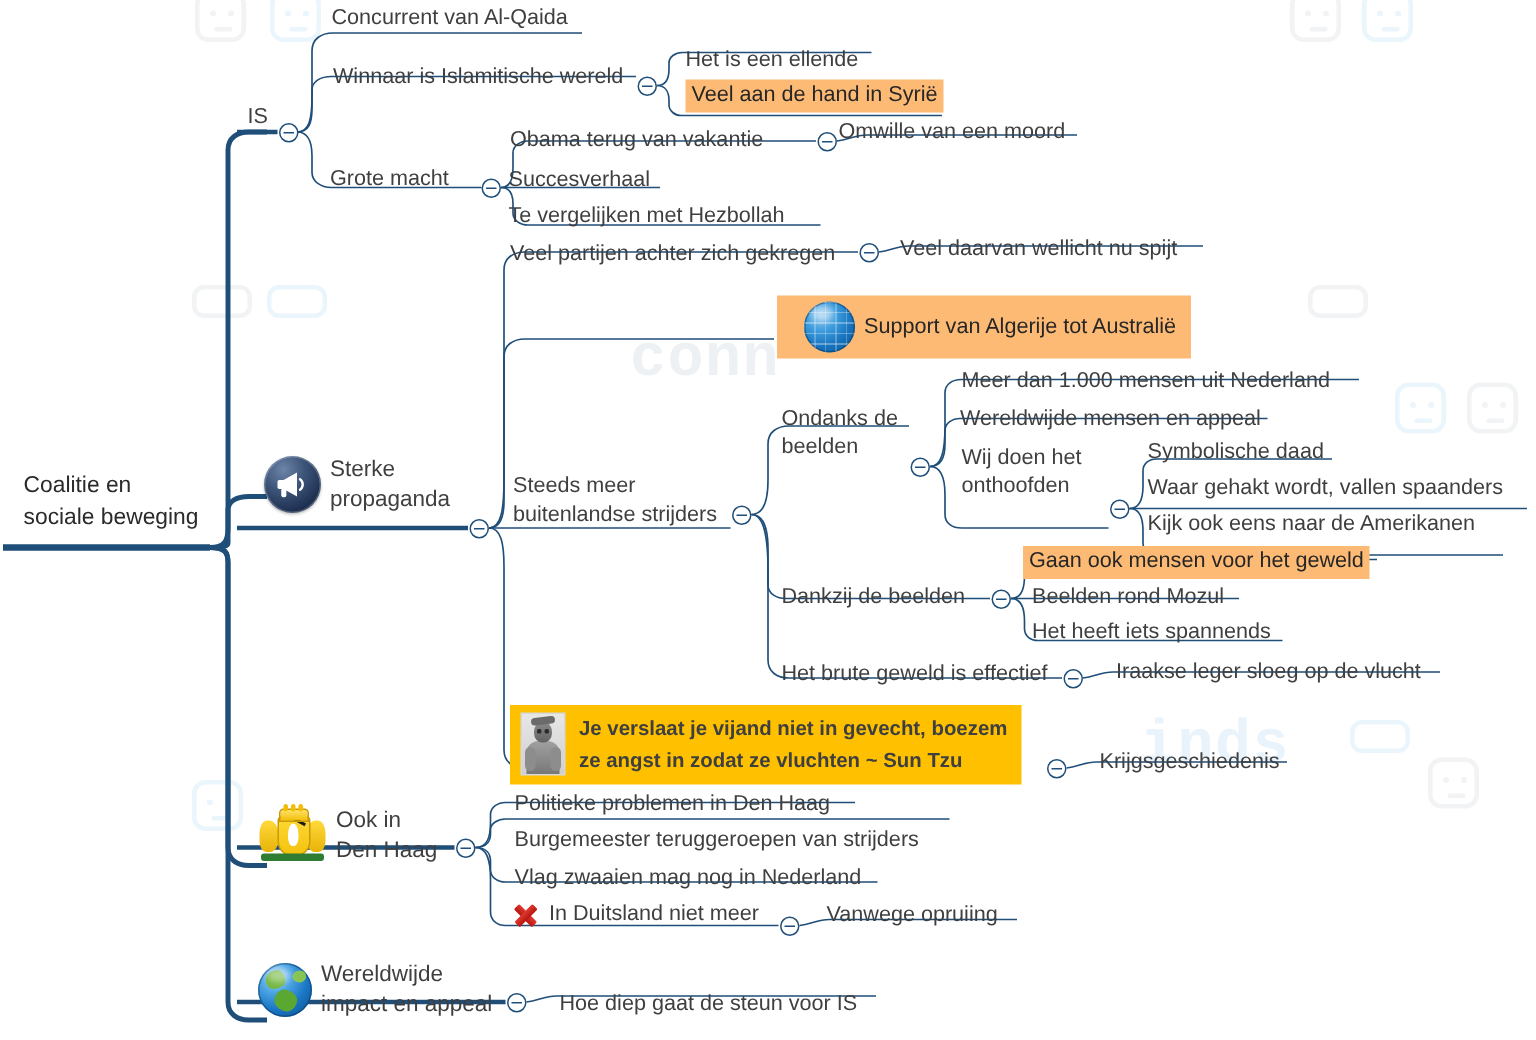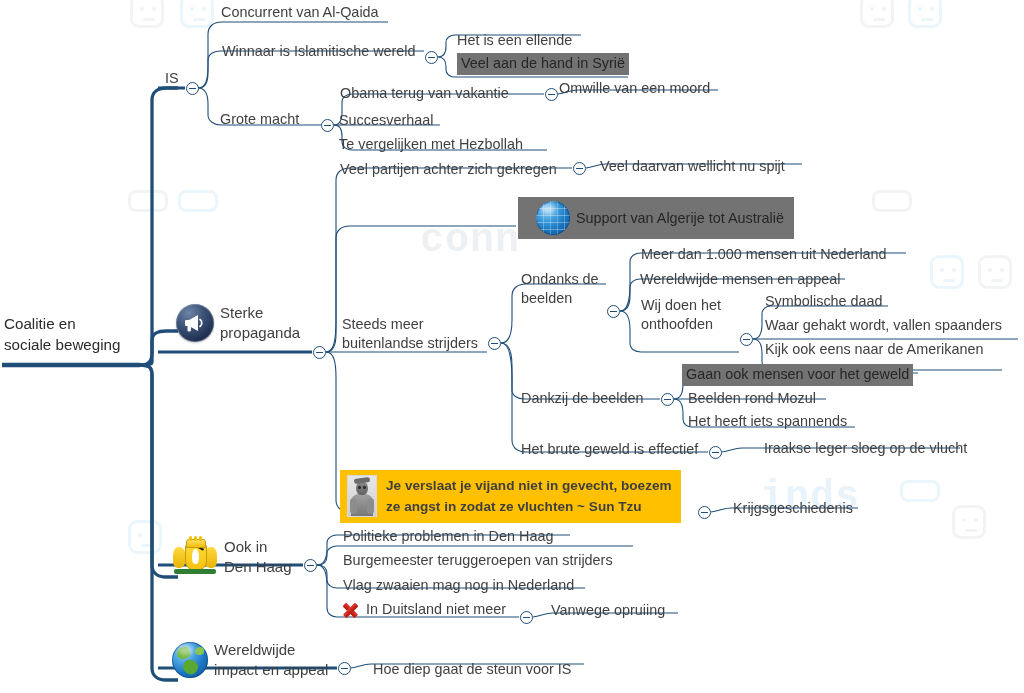--- a/index.html
+++ b/index.html
@@ -49,21 +49,21 @@
     line-height:19px;
     color:#3f3f3f;
     white-space:nowrap;
     display:flex;
     align-items:center;
     gap:6px;
   }
   .node .txt{display:block;}
 
   .node.hl{
-    background:#737373;
+    background:#fdba74;
     color:#262626;
     padding:1px 4px 2px 4px;
   }
   .node.hl.withimg{padding:4px 10px 4px 6px;}
   .node.quote{
     background:#FFC000;
     font-weight:bold;
     font-size:13.6px;
     line-height:21px;
     padding:5px 9px 6px 7px;
@@ -333,21 +333,21 @@
   <div class="toggle" style="left:488px;top:337px;"></div>
   <div class="toggle" style="left:607px;top:305px;"></div>
   <div class="toggle" style="left:740px;top:333px;"></div>
   <div class="toggle" style="left:661px;top:393px;"></div>
   <div class="toggle" style="left:709px;top:446px;"></div>
   <div class="toggle" style="left:698px;top:506px;"></div>
   <div class="toggle" style="left:304px;top:559px;"></div>
   <div class="toggle" style="left:520px;top:611px;"></div>
   <div class="toggle" style="left:338px;top:662px;"></div>
 
-  <div class="node root" style="left:4px;top:313px;width:140px;">
+  <div class="node root" style="left:4px;top:313px;width:140px;justify-content:center;">
     <div>
       <div class="txt">Coalitie en</div>
       <div class="txt">sociale beweging</div>
     </div>
   </div>
 
   <div class="node" style="left:165px;top:69px;">
     <span class="txt">IS</span>
   </div>
   <div class="node" style="left:221px;top:3px;">
@@ -449,21 +449,21 @@
   <div class="node" style="left:688px;top:389px;">
     <span class="txt">Beelden rond Mozul</span>
   </div>
   <div class="node" style="left:688px;top:412px;">
     <span class="txt">Het heeft iets spannends</span>
   </div>
 
   <div class="node" style="left:521px;top:440px;">
     <span class="txt">Het brute geweld is effectief</span>
   </div>
-  <div class="node" style="left:744px;top:439px;margin-left:20px;">
+  <div class="node" style="left:744px;top:439px;">
     <span class="txt">Iraakse leger sloeg op de vlucht</span>
   </div>
 
   <div class="node quote" style="left:340px;top:470px;">
     <span class="icon ico-statue">
       <span class="torso"></span>
         <span class="arm"></span>
         <span class="arm2"></span>
       <span class="head"></span>
         <span class="hat"></span>

